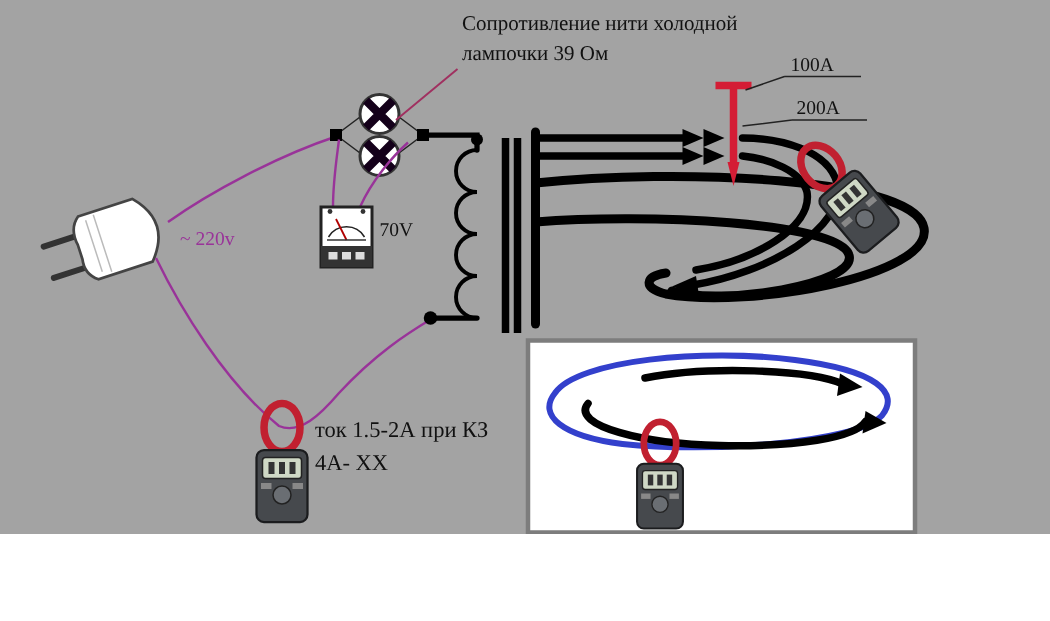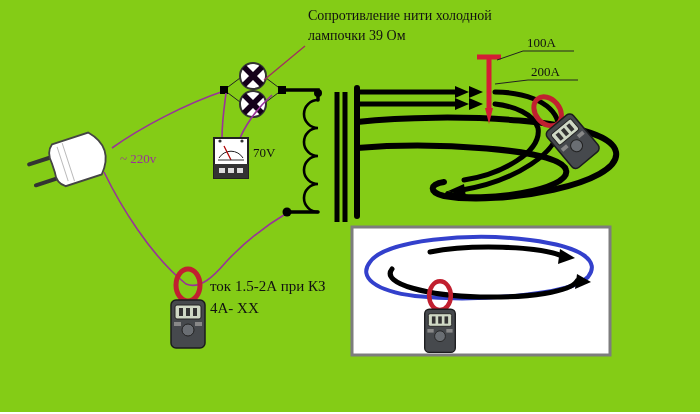--- a/index.html
+++ b/index.html
@@ -1,16 +1,16 @@
 <!DOCTYPE html>
 <html><head>
 <meta charset="utf-8">
 <style>
   html,body { margin:0; padding:0; background:#ffffff; }
-  #stage { position:relative; width:700px; height:412px; background:#84cc16; overflow:hidden;
+  #stage { position:relative; width:700px; height:356px; background:#a3a3a3; overflow:hidden;
            font-family:"Liberation Serif", serif; }
   svg { position:absolute; left:0; top:0; }
   text { font-family:"Liberation Serif", serif; fill:#111; }
   .note  { font-size:14px; }
   .label { font-size:13px; }
   .bignote { font-size:15px; }
   .purple-text { fill:#993399; }
   .wire  { stroke:#993399; stroke-width:1.6; fill:none; }
   .leader { stroke:#a03060; stroke-width:1.3; fill:none; }
   .thin  { stroke:#222; stroke-width:1; fill:none; }

